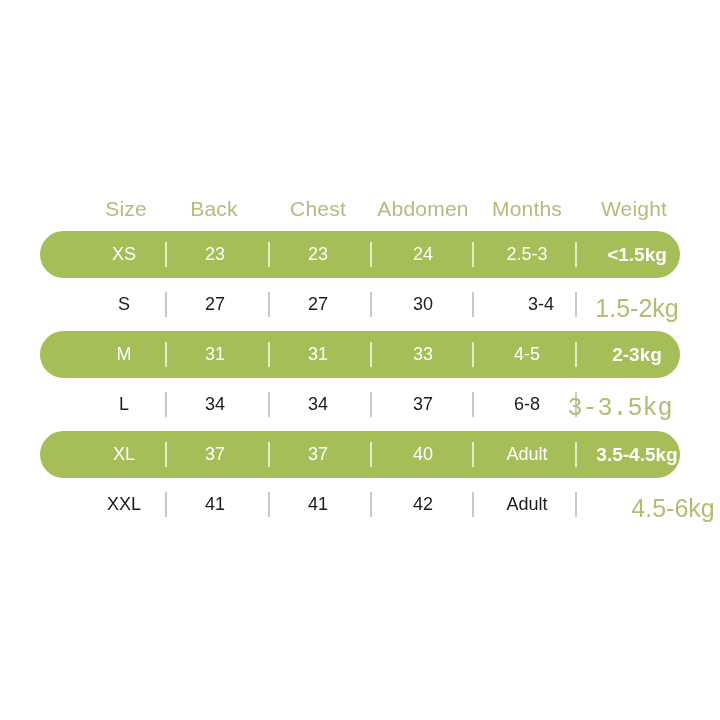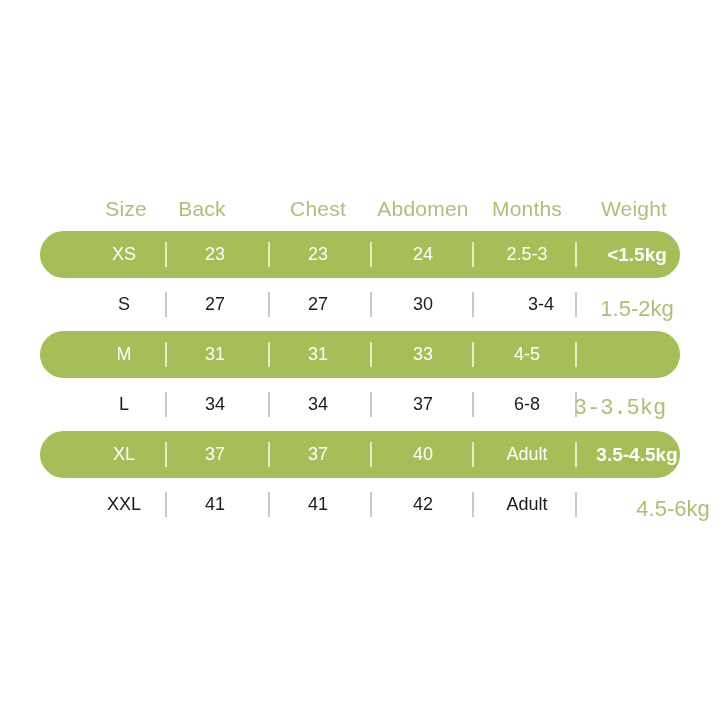--- a/index.html
+++ b/index.html
@@ -92,21 +92,21 @@
   .cell.weight {
     font-size: 19px;
   }
   .data-row.filled .cell.weight {
     color: #ffffff;
     font-weight: bold;
     font-size: 19px;
   }
   .data-row.plain .cell.weight {
     color: #aebf71;
-    font-size: 22px;
+    font-size: 25px;
     line-height: 55px;
   }
 
   
   .divider {
     position: absolute;
     top: 12px;
     width: 2px;
     height: 25px;
   }
@@ -118,21 +118,21 @@
   }
 </style>
 </head>
 <body>
 
 <div id="size-chart">
   <div class="chart-table">
 
     <div class="header-row">
       <div class="header-cell" style="left: 26px; width: 120px;">Size</div>
-      <div class="header-cell" style="left: 102px; width: 120px;">Back</div>
+      <div class="header-cell" style="left: 114px; width: 120px;">Back</div>
       <div class="header-cell" style="left: 218px; width: 120px;">Chest</div>
       <div class="header-cell" style="left: 323px; width: 120px;">Abdomen</div>
       <div class="header-cell" style="left: 427px; width: 120px;">Months</div>
       <div class="header-cell" style="left: 534px; width: 120px;">Weight</div>
     </div>
 
     <div id="rows-container">
         <div class="data-row filled">
           <div class="row-pill"></div>
           <div class="divider" style="left: 125px;"></div>
@@ -166,20 +166,21 @@
           <div class="divider" style="left: 125px;"></div>
           <div class="divider" style="left: 228px;"></div>
           <div class="divider" style="left: 330px;"></div>
           <div class="divider" style="left: 432px;"></div>
           <div class="divider" style="left: 535px;"></div>
           <div class="cell" style="left: 24px; width: 120px;">M</div>
           <div class="cell" style="left: 115px; width: 120px;">31</div>
           <div class="cell" style="left: 218px; width: 120px;">31</div>
           <div class="cell" style="left: 323px; width: 120px; text-align: center;">33</div>
           <div class="cell" style="left: 427px; width: 120px;">4-5</div>
+          <div class="cell weight" style="left: 537px; width: 120px;">2-3kg</div>
         </div>
         <div class="data-row plain">
           <div class="row-pill"></div>
           <div class="divider" style="left: 125px;"></div>
           <div class="divider" style="left: 228px;"></div>
           <div class="divider" style="left: 330px;"></div>
           <div class="divider" style="left: 432px;"></div>
           <div class="divider" style="left: 535px;"></div>
           <div class="cell" style="left: 24px; width: 120px;">L</div>
           <div class="cell" style="left: 115px; width: 120px;">34</div>

